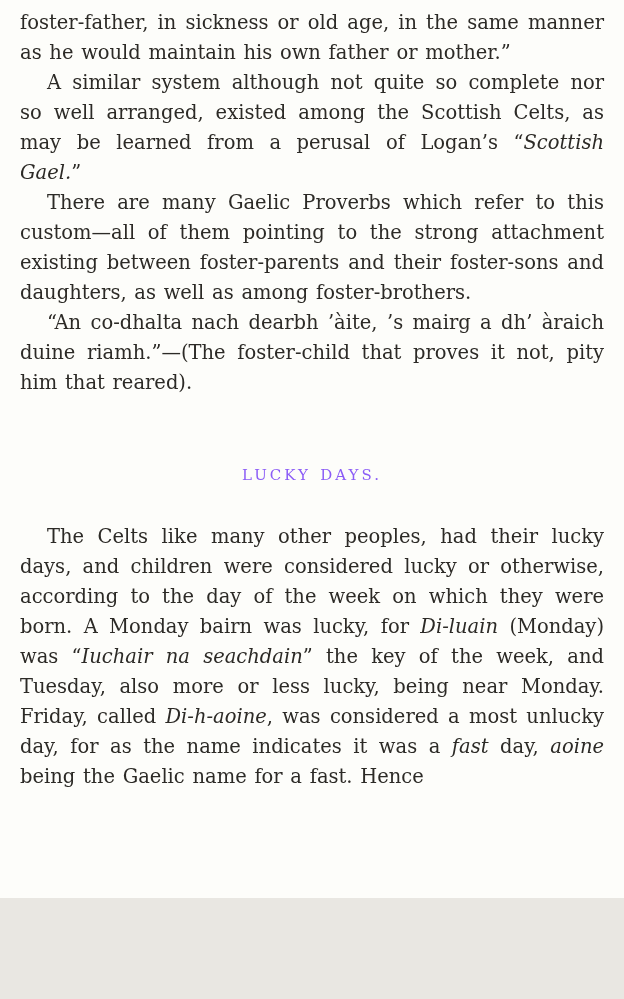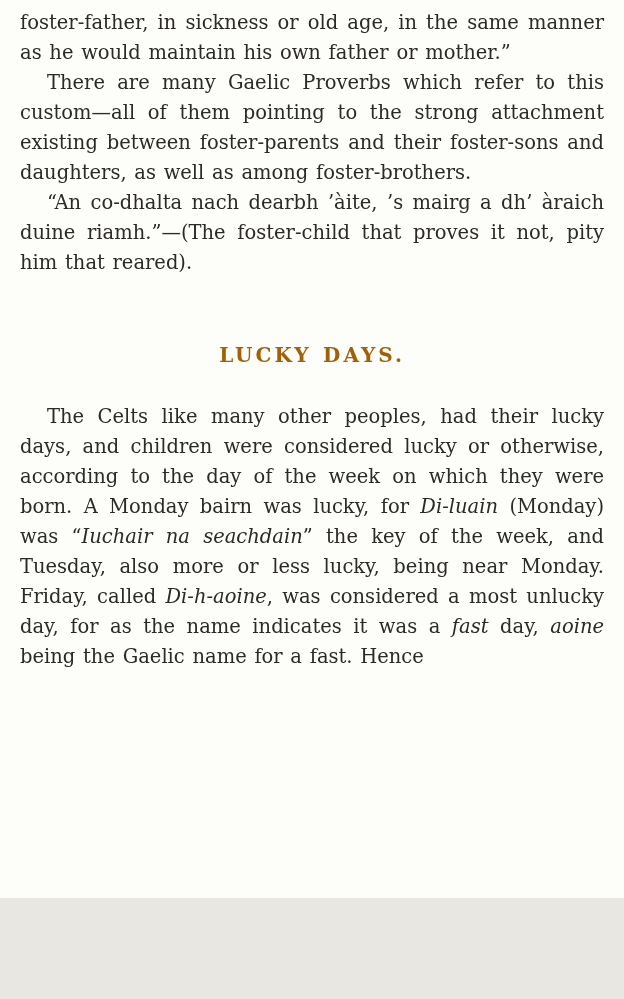--- a/index.html
+++ b/index.html
@@ -25,36 +25,37 @@
     text-align: justify;
     word-spacing: 1.5px;
   }
   .content p {
     margin: 0;
   }
   .content p.indent {
     text-indent: 27px;
   }
   .heading {
-    font-size: 20px;
-    font-weight: bold;
+    font-size: 15px;
+    font-weight: normal;
     letter-spacing: 3px;
     text-align: center;
     text-indent: 0;
     margin: 62px 0 32px 0;
-    color: #a16207;
+    color: #8b5cf6;
   }
   .content i {
     font-style: italic;
   }
 </style>
 </head>
 <body>
 
 <div class="page">
   <div class="content">
     <p class="no-indent"><span>foster-father, in sickness or old age, in the same manner as he would maintain his own father or mother.”</span></p>
+    <p class="indent"><span>A similar system although not quite so complete nor so well arranged, existed among the Scottish Celts, as may be learned from a perusal of Logan’s “</span><i>Scottish Gael.</i><span>”</span></p>
     <p class="indent"><span>There are many Gaelic Proverbs which refer to this custom—all of them pointing to the strong attachment existing between foster-parents and their foster-sons and daughters, as well as among foster-brothers.</span></p>
     <p class="indent"><span>“An co-dhalta nach dearbh ’àite, ’s mairg a dh’ àraich duine riamh.”—(The foster-child that proves it not, pity him that reared).</span></p>
     <h3 class="heading">LUCKY DAYS.</h3>
     <p class="indent"><span>The Celts like many other peoples, had their lucky days, and children were considered lucky or otherwise, according to the day of the week on which they were born.  A Monday bairn was lucky, for </span><i>Di-luain</i><span> (Monday) was “</span><i>Iuchair na seachdain</i><span>” the key of the week, and Tuesday, also more or less lucky, being near Monday.  Friday, called </span><i>Di-h-aoine</i><span>, was considered a most unlucky day, for as the name indicates it was a </span><i>fast</i><span> day, </span><i>aoine</i><span> being the Gaelic name for a fast.  Hence</span></p>
   </div>
 </div>
 
 </body></html>

